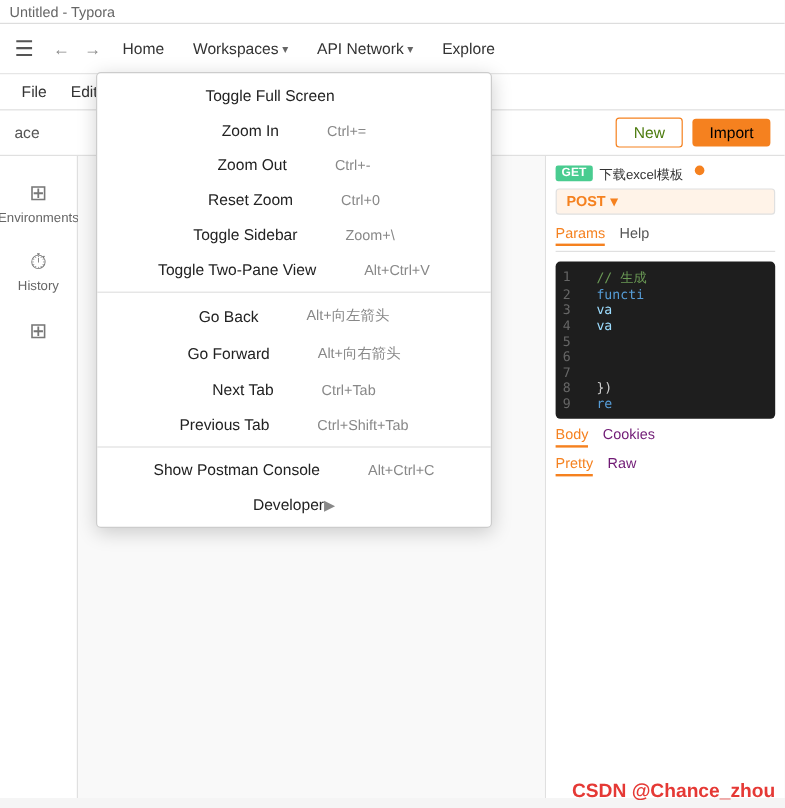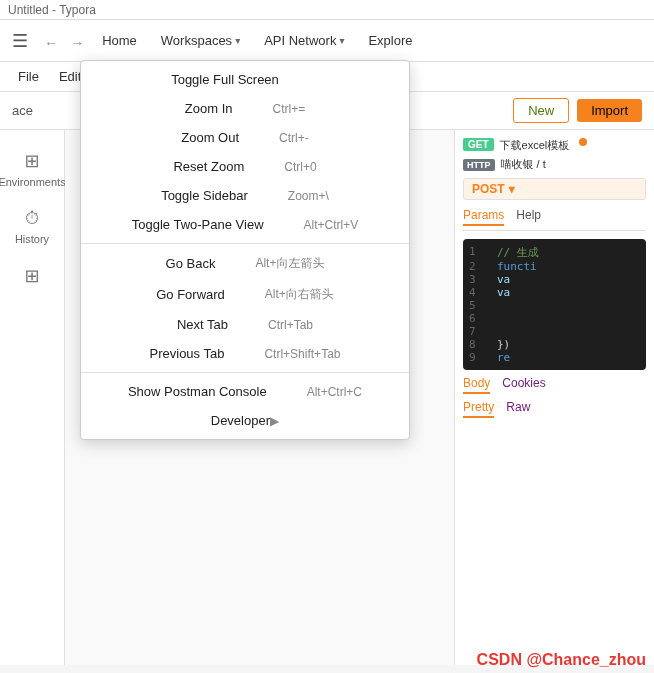--- a/index.html
+++ b/index.html
@@ -447,24 +447,20 @@
     <div style="position:absolute; left:248px; top:140px; width:3px; height:75px; background:#e53935; z-index:5;"></div>
     <div style="position:absolute; left:242px; top:215px; width:0; height:0; border-left:6px solid transparent; border-right:6px solid transparent; border-top:10px solid #e53935; z-index:5;"></div>
   </div>
 
   <div class="right-panel">
     <div style="display:flex; align-items:flex-start; gap:6px; margin-bottom:4px;">
       <span class="get-badge">GET</span>
       <span style="font-size:11px; color:#333;">下载excel模板</span>
       <span class="orange-dot"></span>
     </div>
-    <div style="display:flex; align-items:center; gap:6px; margin-bottom:6px;">
-      <span class="http-badge">HTTP</span>
-      <span style="font-size:11px; color:#333;">喵收银 / t</span>
-    </div>
     <div style="margin-bottom:6px;">
       <span class="method-dropdown">
         <span>POST</span>
         <span>▾</span>
       </span>
     </div>
     <div class="params-auth">
       <span class="params-tab active">Params</span>
       <span class="params-tab">Help</span>
     </div>

